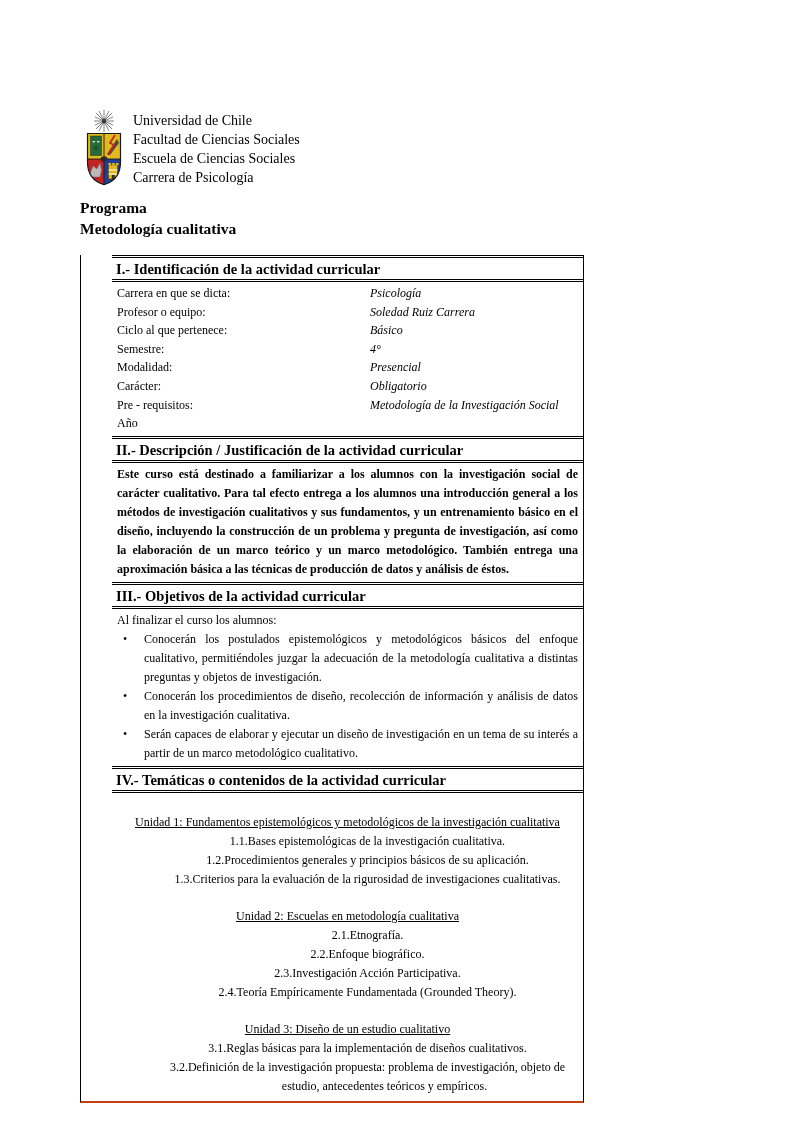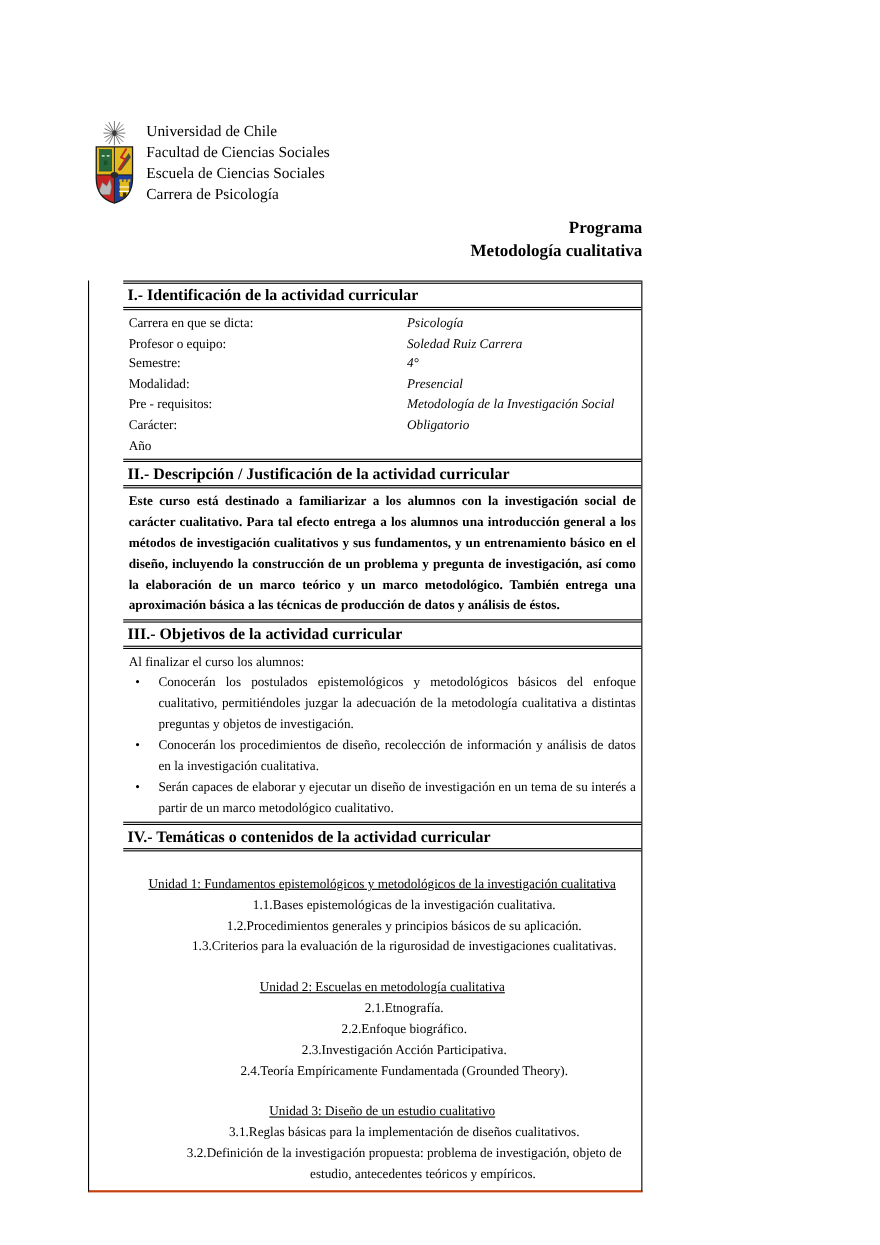--- a/index.html
+++ b/index.html
@@ -11,21 +11,21 @@
     overflow:hidden;
   }
   .page { width:664px; height:1132px; padding:91px 80px 0 80px; background:#fff;margin-top:19px; }
 
   
   .letterhead { display:flex; align-items:flex-start; margin-left:4px; }
   .crest { width:40px; height:76px; flex:0 0 40px; }
   .inst { margin-left:9px; padding-top:1px; font-size:14px; line-height:19px; }
 
   
-  .doc-title { text-align:right; font-weight:bold; font-size:15.5px; line-height:21px; margin-top:10px; }
+  .doc-title { text-align:left; font-weight:bold; font-size:15.5px; line-height:21px; margin-top:10px; }
 
   
   .doc-table {
     margin-top:16px;
     border-left:1.5px solid #000;
     border-right:1.5px solid #000;
     border-bottom:2px solid #c2410c;
     padding-left:31px;
   }
   .sec-head {
@@ -127,34 +127,38 @@
     <div class="sec-body">
       <div class="id-row">
         <span class="id-label">Carrera en que se dicta:</span>
         <span class="id-value">Psicología</span>
       </div>
       <div class="id-row">
         <span class="id-label">Profesor o equipo:</span>
         <span class="id-value">Soledad Ruiz Carrera</span>
       </div>
       <div class="id-row">
+        <span class="id-label">Ciclo al que pertenece:</span>
+        <span class="id-value">Básico</span>
+      </div>
+      <div class="id-row">
         <span class="id-label">Semestre:</span>
         <span class="id-value">4°</span>
       </div>
       <div class="id-row">
         <span class="id-label">Modalidad:</span>
         <span class="id-value">Presencial</span>
       </div>
       <div class="id-row">
+        <span class="id-label">Carácter:</span>
+        <span class="id-value">Obligatorio</span>
+      </div>
+      <div class="id-row">
         <span class="id-label">Pre - requisitos:</span>
         <span class="id-value">Metodología de la Investigación Social</span>
-      </div>
-      <div class="id-row">
-        <span class="id-label">Carácter:</span>
-        <span class="id-value">Obligatorio</span>
       </div>
       <div class="id-row">
         <span class="id-label">Año</span>
       </div>
     </div>
 
     <div class="sec-head">II.- Descripción / Justificación de la actividad curricular</div>
     <div class="sec-body">
       <div class="just">Este curso está destinado a familiarizar a los alumnos con la investigación social de carácter cualitativo. Para tal efecto entrega a los alumnos una introducción general a los métodos de investigación cualitativos y sus fundamentos, y un entrenamiento básico en el diseño, incluyendo la construcción de un problema y pregunta de investigación, así como la elaboración de un marco teórico y un marco metodológico. También entrega una aproximación básica a las técnicas de producción de datos y análisis de éstos.</div>
     </div>

